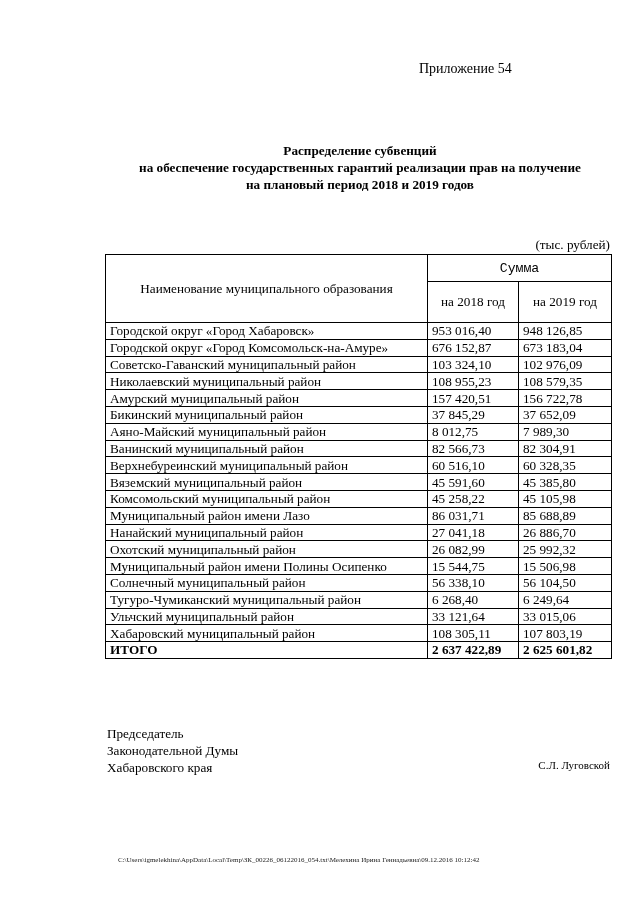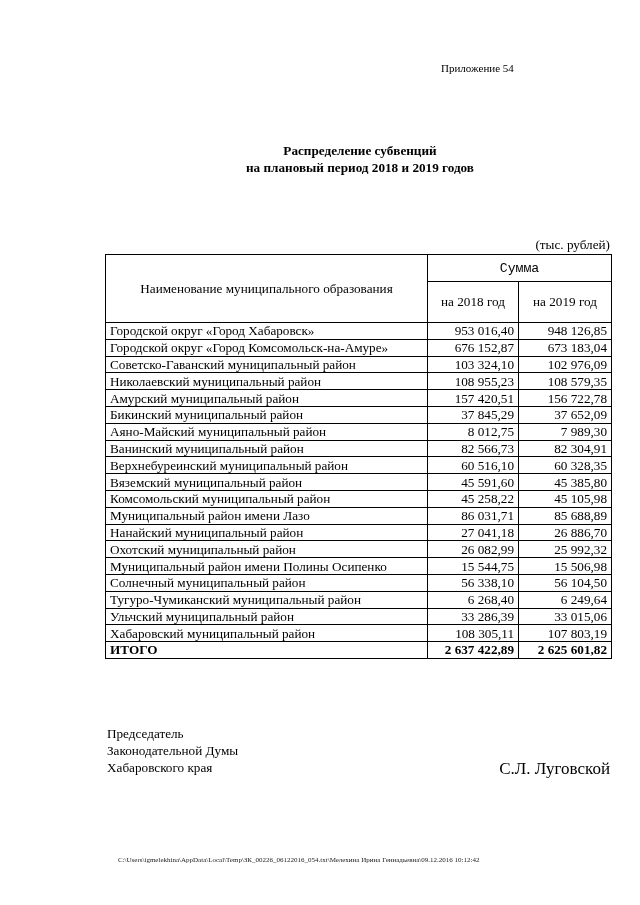--- a/index.html
+++ b/index.html
@@ -1,48 +1,49 @@
 <!DOCTYPE html>
 <html><head>
 <meta charset="utf-8">
 <style>
   html, body { margin: 0; padding: 0; background: #ffffff; }
   body { width: 640px; height: 905px; position: relative; overflow: hidden;
          font-family: "Liberation Serif", "DejaVu Serif", serif; color: #000; }
-  .annex { position: absolute; left: 441px; top: 60px; font-size: 11px; line-height: 17px; }
+  .annex { position: absolute; left: 419px; top: 60px; font-size: 14px; line-height: 17px; }
   .annex div { white-space: nowrap; }
   .title { position: absolute; left: 100px; width: 520px; top: 142px; text-align: center;
            font-weight: bold; font-size: 13.2px; line-height: 17px; }
   .title div { white-space: nowrap; }
   .units { position: absolute; right: 30px; top: 237px; font-size: 13.2px; }
   table.grid { position: absolute; left: 105px; top: 254px; border-collapse: collapse;
                font-size: 13.2px; width: 506px; table-layout: fixed; }
   table.grid td, table.grid th { border: 1px solid #000; padding: 0 4px; font-weight: normal; }
   table.grid col.c1 { width: 322px; }
   table.grid col.c2 { width: 91px; }
   table.grid col.c3 { width: 93px; }
   .h-name { text-align: center; vertical-align: middle; }
   .h-sum { text-align: center; height: 26px; font-family: Liberation Mono, monospace; }
   .h-year { text-align: center; height: 40px; }
   table.grid tbody td { height: 15.8px; line-height: 15px; white-space: nowrap; }
-  td.num { text-align: right; padding-right: 3px; }
+  td.num { text-align: left; padding-right: 3px; }
   tr.total td { font-weight: bold; }
   .sign { position: absolute; left: 107px; top: 725px; font-size: 13.2px; line-height: 17px; }
-  .signer { position: absolute; right: 30px; top: 759px; font-size: 17px; }
+  .signer { position: absolute; right: 30px; top: 759px; font-size: 11px; }
   .footer { position: absolute; left: 106px; top: 856px; font-size: 7px; white-space: nowrap; color: #222; margin-left: 12px; }
 </style>
 </head>
 <body>
 
 <div class="annex">
   <div>Приложение 54</div>
 </div>
 
 <div class="title">
   <div>Распределение субвенций</div>
+  <div>на обеспечение государственных гарантий реализации прав на получение</div>
   <div>на плановый период 2018 и 2019 годов</div>
 </div>
 
 <div class="units">(тыс. рублей)</div>
 
 <table class="grid">
   <colgroup>
       <col class="c1">
       <col class="c2">
       <col class="c3">
@@ -138,21 +139,21 @@
         <td class="num">56 338,10</td>
         <td class="num">56 104,50</td>
       </tr>
       <tr>
         <td>Тугуро-Чумиканский муниципальный район</td>
         <td class="num">6 268,40</td>
         <td class="num">6 249,64</td>
       </tr>
       <tr>
         <td>Ульчский муниципальный район</td>
-        <td class="num">33 286,39</td>
+        <td class="num">33 121,64</td>
         <td class="num">33 015,06</td>
       </tr>
       <tr>
         <td>Хабаровский муниципальный район</td>
         <td class="num">108 305,11</td>
         <td class="num">107 803,19</td>
       </tr>
     </tbody>
   <tfoot>
     <tr class="total">

